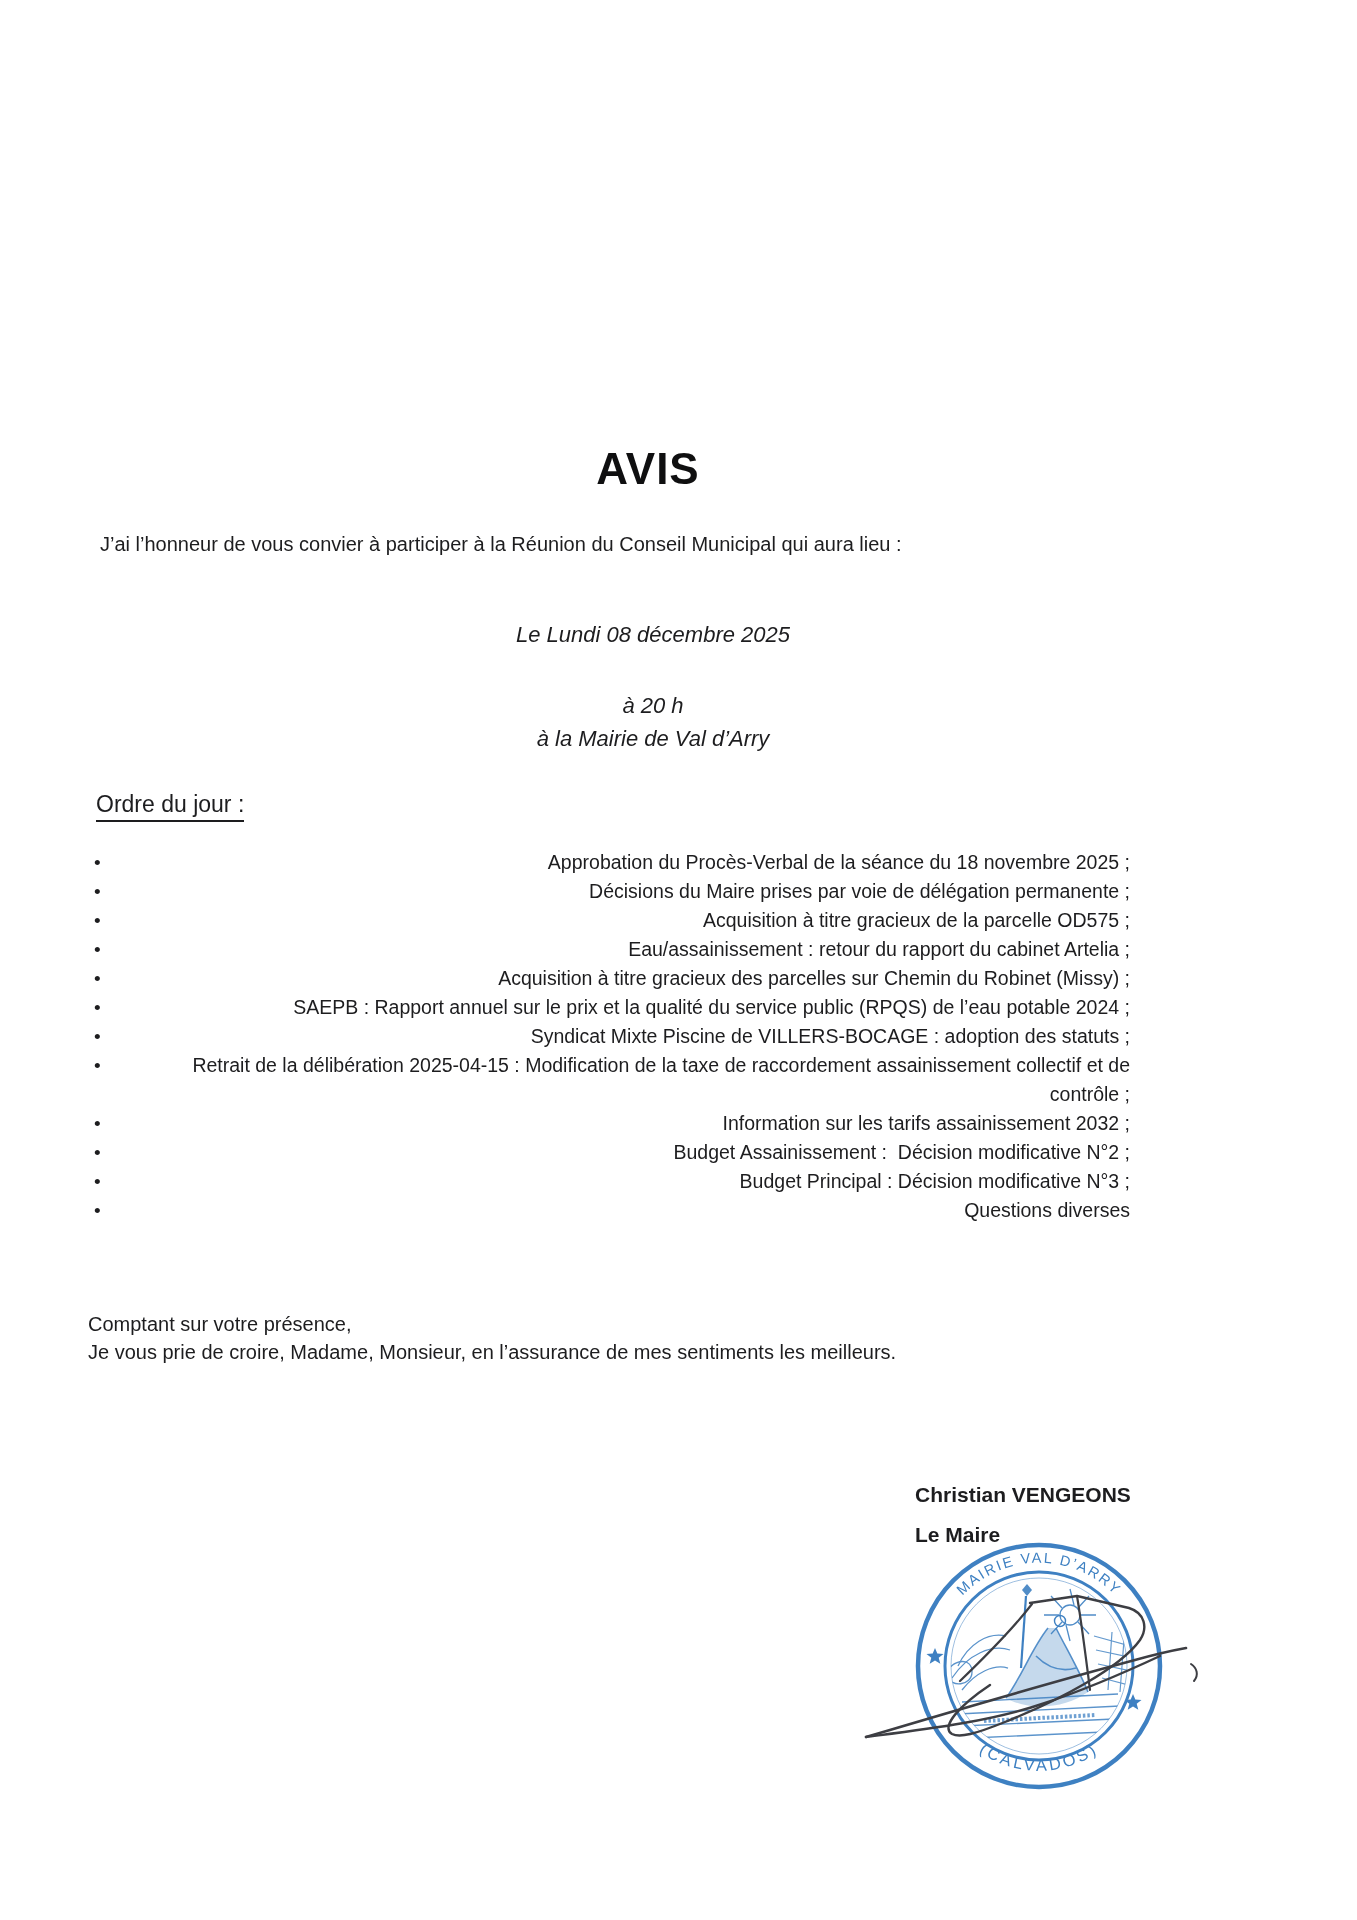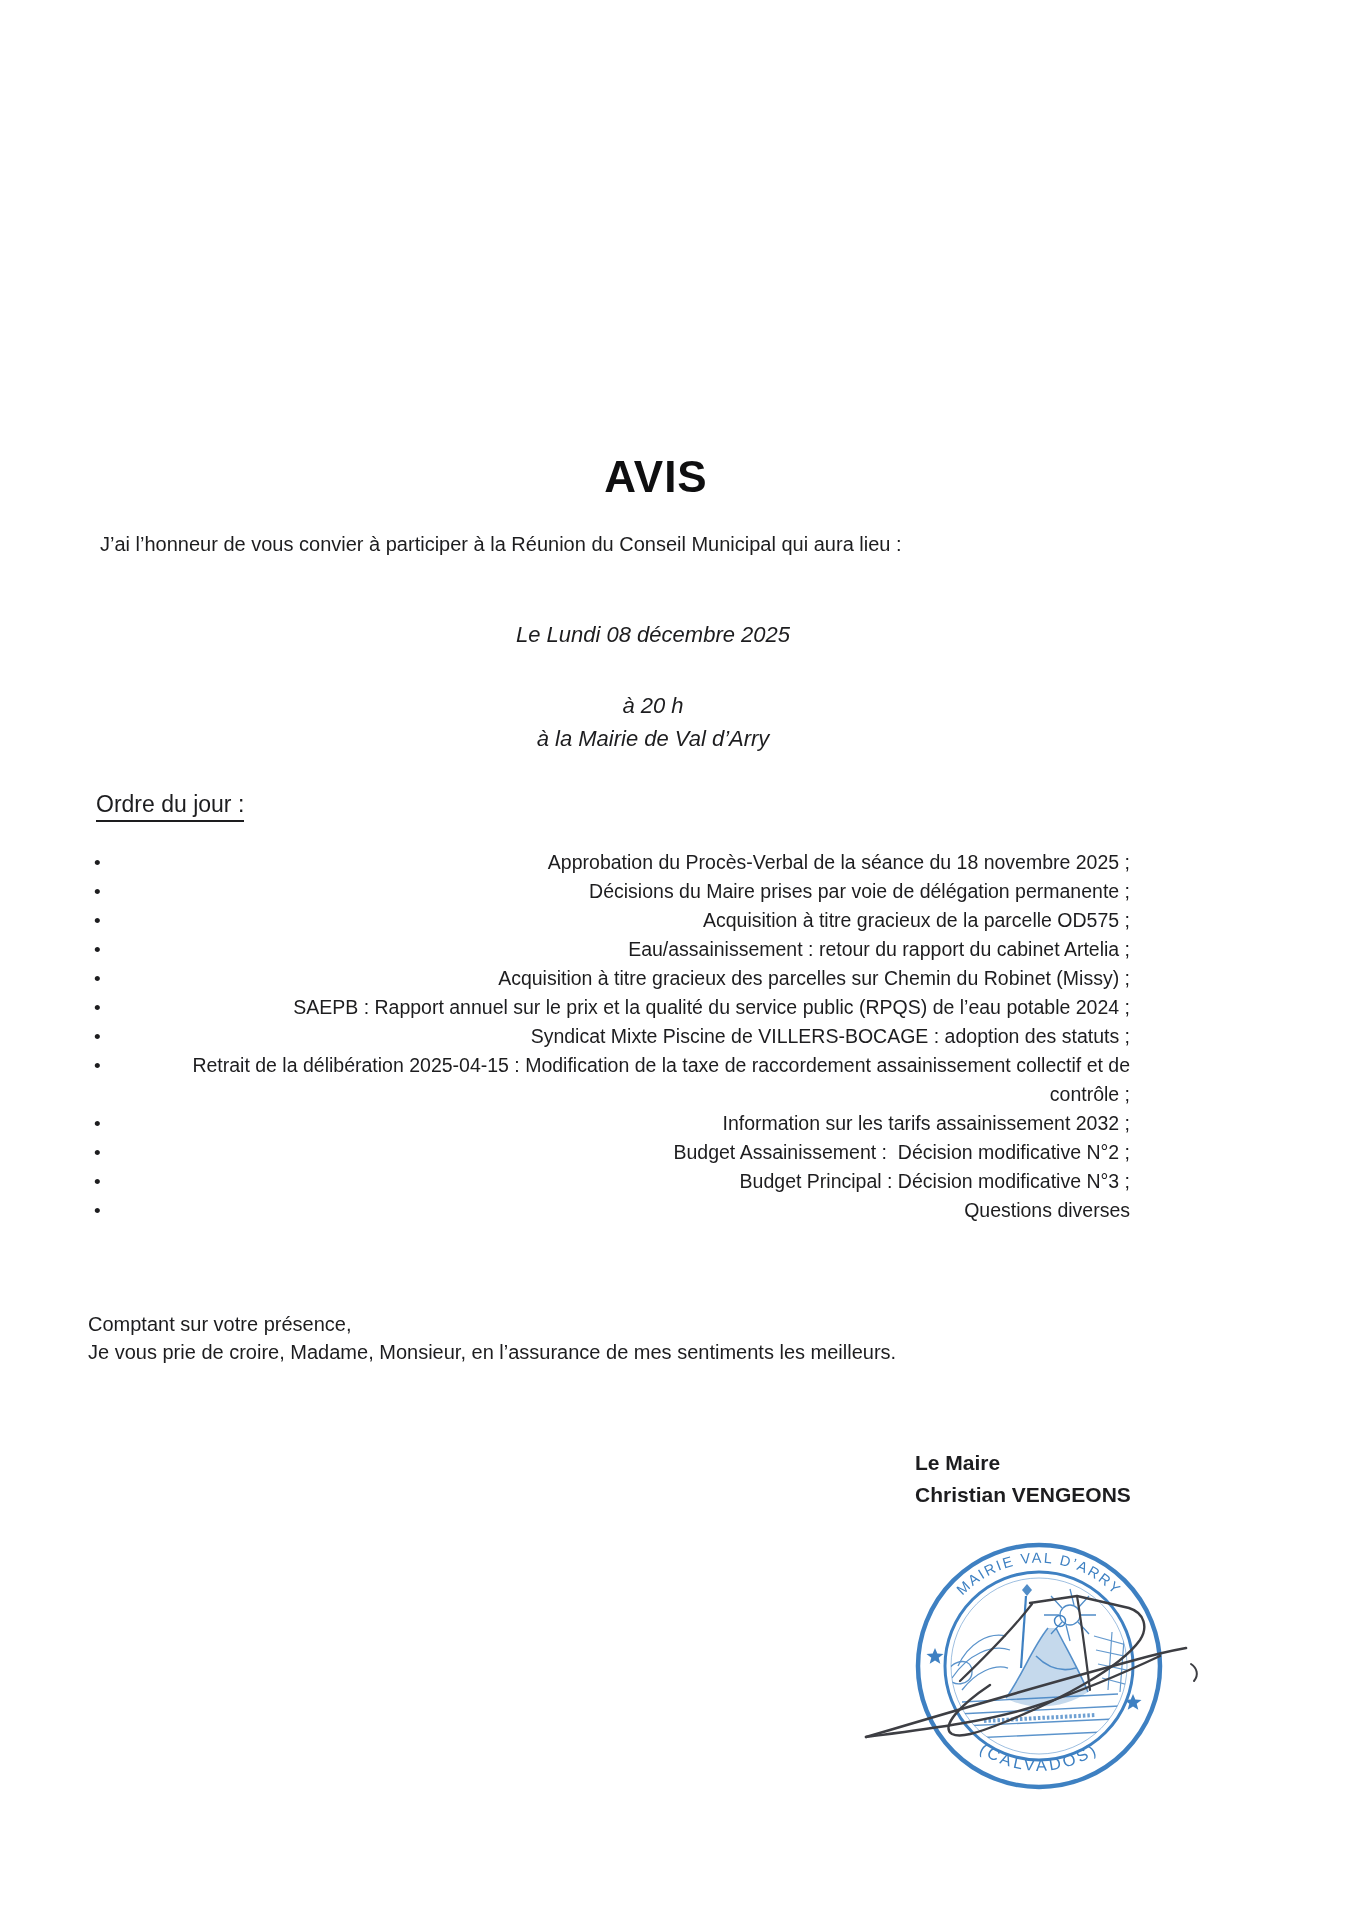--- a/index.html
+++ b/index.html
@@ -11,21 +11,21 @@
   .page{
     position:relative;
     width:1357px;height:1920px;
     background:#ffffff;
     font-family:"Liberation Sans",sans-serif;
     color:var(--ink);
     overflow:hidden;
   }
   .title{
     position:absolute;top:444px;left:148px;width:1000px;
-    margin:8px;text-align:center;
+    margin:0;text-align:center;
     font-size:44px;font-weight:bold;letter-spacing:1px;color:#0f0f10;
   }
   .intro{
     position:absolute;top:518px;left:88px;width:1010px;
     margin:12px;font-size:20px;line-height:28px;
   }
   .meet{
     position:absolute;left:148px;width:1010px;text-align:center;
     font-size:22px;font-weight:normal;font-style:italic;line-height:26px;
   }
@@ -57,21 +57,21 @@
     font-size:19px;
   }
   .closing{
     position:absolute;top:1310px;left:88px;width:1010px;
     font-size:20px;line-height:28px;
   }
   .sig{
     position:absolute;left:915px;
     font-size:21px;font-weight:bold;line-height:26px;
   }
-  #sig-role{top:1450px;}
+  #sig-role{top:1522px;}
   #sig-name{top:1482px;}
   .stamp-area{
     position:absolute;left:840px;top:1510px;
   }
   .st-stroke{stroke:var(--stamp_blue);fill:none;}
   .st-fill{fill:var(--stamp_blue);}
   .st-text{
     fill:var(--stamp_blue);
     font-family:"Liberation Sans",sans-serif;
   }

